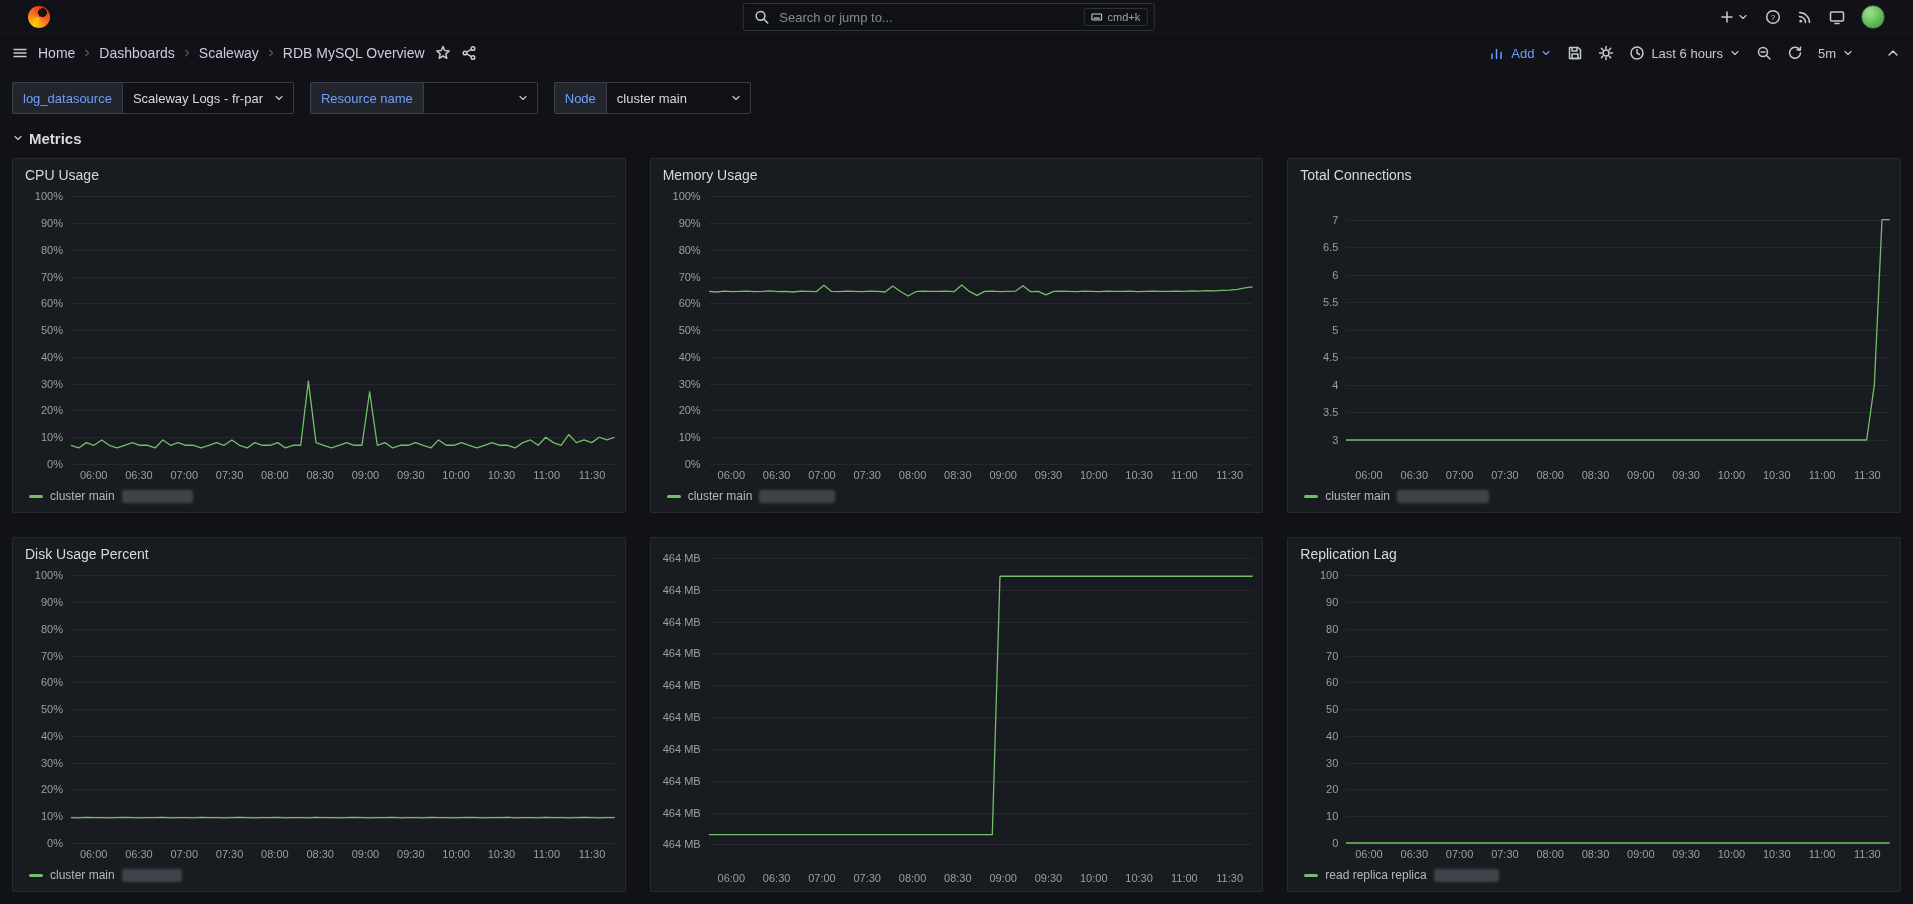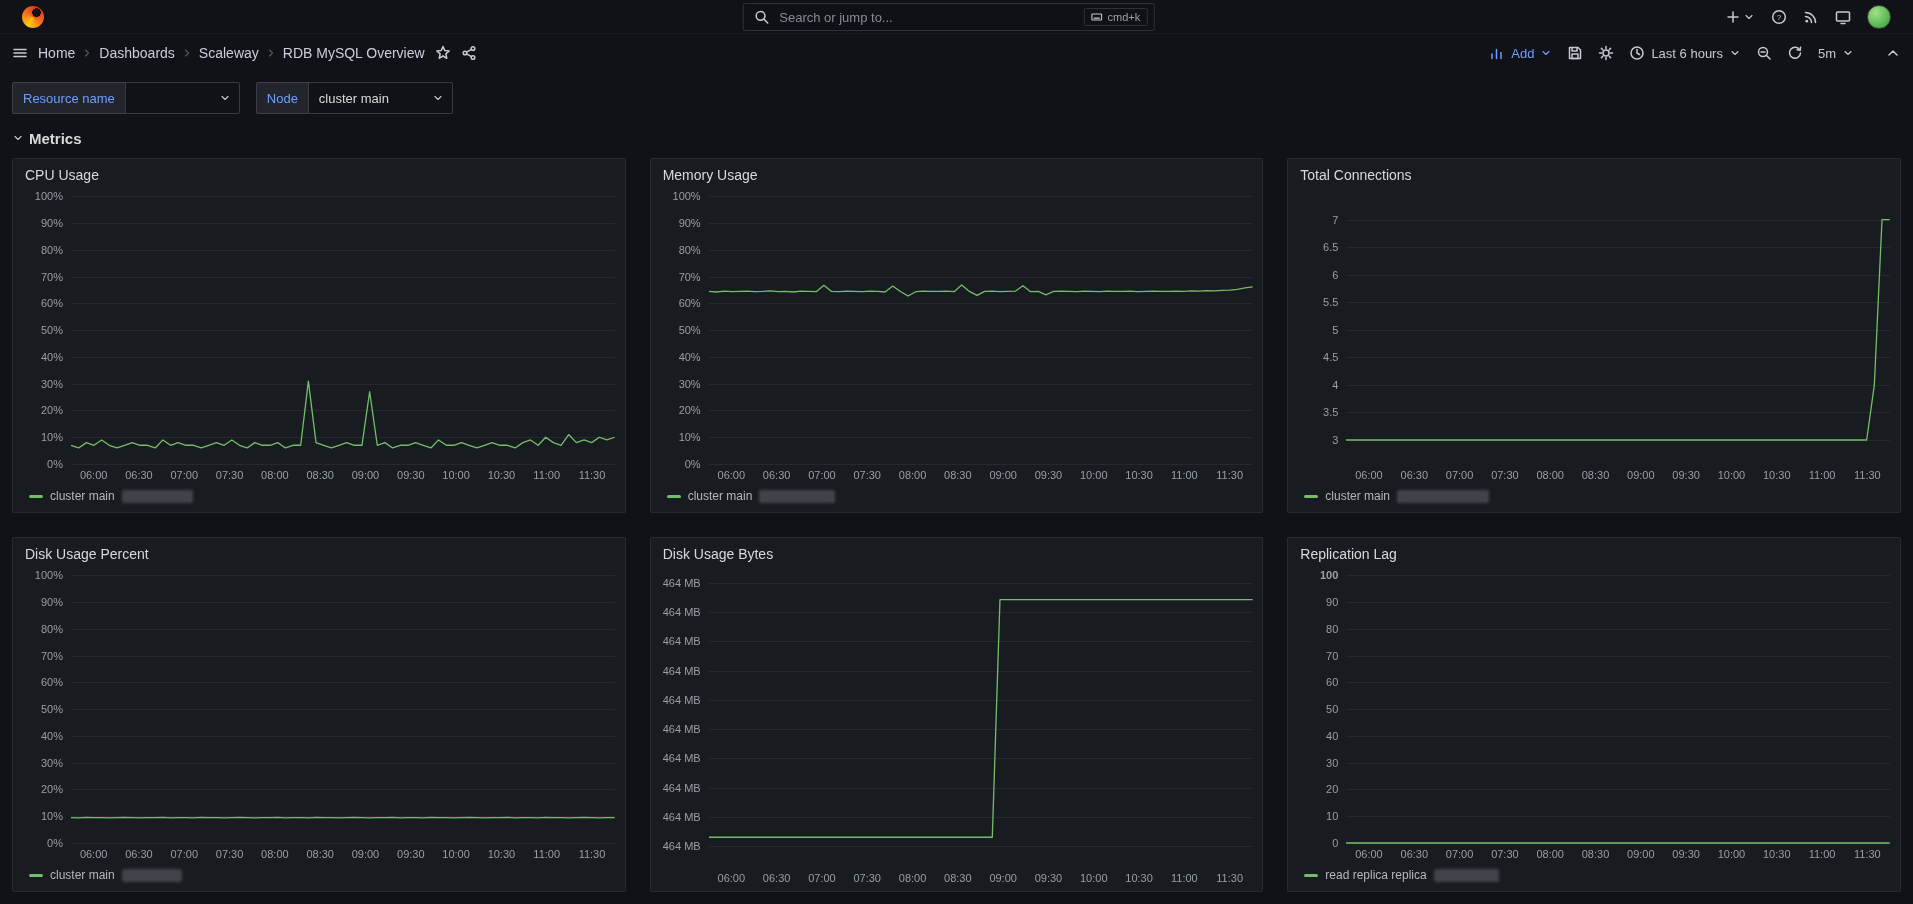--- a/index.html
+++ b/index.html
@@ -8,21 +8,21 @@
     width:1913px; height:904px; overflow:hidden;
     background:#111217; color:#ccccdc;
     font-family:"Liberation Sans", sans-serif;
     display:flex; flex-direction:column;
   }
   .icon svg { width:16px; height:16px; stroke:#c7c9d1; fill:none; stroke-width:1.5; stroke-linecap:round; stroke-linejoin:round; display:block; }
   .icon.small svg { width:12px; height:12px; }
   .icon.blue svg { stroke:#6e9fff; }
 
   
-  .top-nav { height:34px; flex:0 0 34px; display:flex; align-items:center; padding:0 22px; position:relative; border-bottom:1px solid #17191e; }
+  .top-nav { height:34px; flex:0 0 34px; display:flex; align-items:center; padding:0 28px; position:relative; border-bottom:1px solid #17191e; }
   .logo { width:22px; height:22px; border-radius:50%;
     background: radial-gradient(circle at 66% 30%, #111217 0 20%, rgba(0,0,0,0) 21%),
                 conic-gradient(from 210deg, #fbca0a, #f2711c, #e1261c, #f2711c, #fbca0a);
   }
   .search-box { position:absolute; left:50%; top:3px; transform:translateX(-52%);
     width:412px; height:28px; background:#0f1116; border:1px solid #2e3138; border-radius:2px;
     display:flex; align-items:center; gap:8px; padding:0 6px 0 10px; }
   .search-box input { flex:1; background:transparent; border:none; outline:none; color:#ccccdc; font-size:13px; font-family:inherit; }
   .search-box input::placeholder { color:#878b94; }
   .kbd-chip { display:flex; align-items:center; gap:5px; border:1px solid #2e3138; border-radius:2px; padding:2px 6px; font-size:11px; color:#9da0a8; }
@@ -238,20 +238,31 @@
     <span class="icon collapse-btn">
       <svg viewBox="0 0 16 16">
           <path d="M4 10l4-4 4 4"></path>
         </svg>
     </span>
   </div>
 </nav>
 
 <div class="vars">
   <div class="var-group">
+    <span class="var-label">log_datasource</span>
+    <span class="var-select" style="min-width:165px">
+      <span>Scaleway Logs - fr-par</span>
+      <span class="icon small">
+          <svg viewBox="0 0 16 16">
+            <path d="M4 6l4 4 4-4"></path>
+          </svg>
+        </span>
+    </span>
+  </div>
+  <div class="var-group">
     <span class="var-label">Resource name</span>
     <span class="var-select" style="min-width:115px">
       <span></span>
       <span class="icon small">
           <svg viewBox="0 0 16 16">
             <path d="M4 6l4 4 4-4"></path>
           </svg>
         </span>
     </span>
   </div>
@@ -488,21 +499,20 @@
         </div>
     </div>
     <div class="legend">
       <span class="legend-marker"></span>
       <span class="legend-label">cluster main</span>
       <span class="redacted" style="width: 60px;"></span>
     </div>
   </div>
 
   <div class="panel">
-    <div class="panel-title">Disk Usage Bytes</div>
     <div class="chart">
       <div class="y-axis">
           <div class="y-tick" style="top: 4.3%;">464 MB</div>
           <div class="y-tick" style="top: 14.1556%;">464 MB</div>
           <div class="y-tick" style="top: 24.0111%;">464 MB</div>
           <div class="y-tick" style="top: 33.8667%;">464 MB</div>
           <div class="y-tick" style="top: 43.7222%;">464 MB</div>
           <div class="y-tick" style="top: 53.5778%;">464 MB</div>
           <div class="y-tick" style="top: 63.4333%;">464 MB</div>
           <div class="y-tick" style="top: 73.2889%;">464 MB</div>
@@ -539,21 +549,21 @@
           <div class="x-tick" style="left: 87.5%;">11:00</div>
           <div class="x-tick" style="left: 95.8333%;">11:30</div>
         </div>
     </div>
   </div>
 
   <div class="panel">
     <div class="panel-title">Replication Lag</div>
     <div class="chart">
       <div class="y-axis">
-          <div class="y-tick" style="top: 2%; font-weight: bold;">100</div>
+          <div class="y-tick" style="top: 2%;">100</div>
           <div class="y-tick" style="top: 11.8%;">90</div>
           <div class="y-tick" style="top: 21.6%;">80</div>
           <div class="y-tick" style="top: 31.4%;">70</div>
           <div class="y-tick" style="top: 41.2%;">60</div>
           <div class="y-tick" style="top: 51%;">50</div>
           <div class="y-tick" style="top: 60.8%;">40</div>
           <div class="y-tick" style="top: 70.6%;">30</div>
           <div class="y-tick" style="top: 80.4%;">20</div>
           <div class="y-tick" style="top: 90.2%;">10</div>
           <div class="y-tick" style="top: 100%;">0</div>

